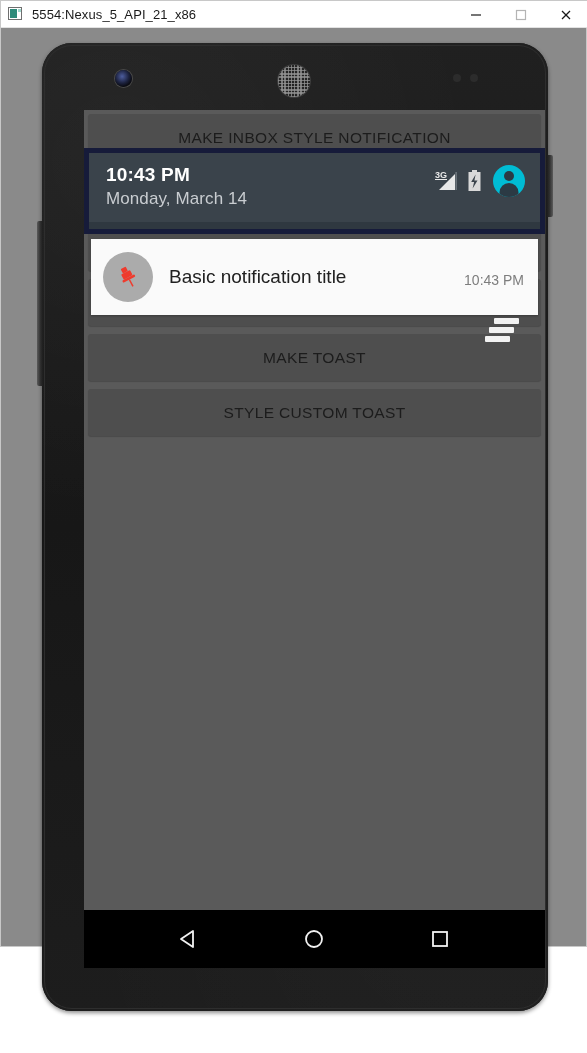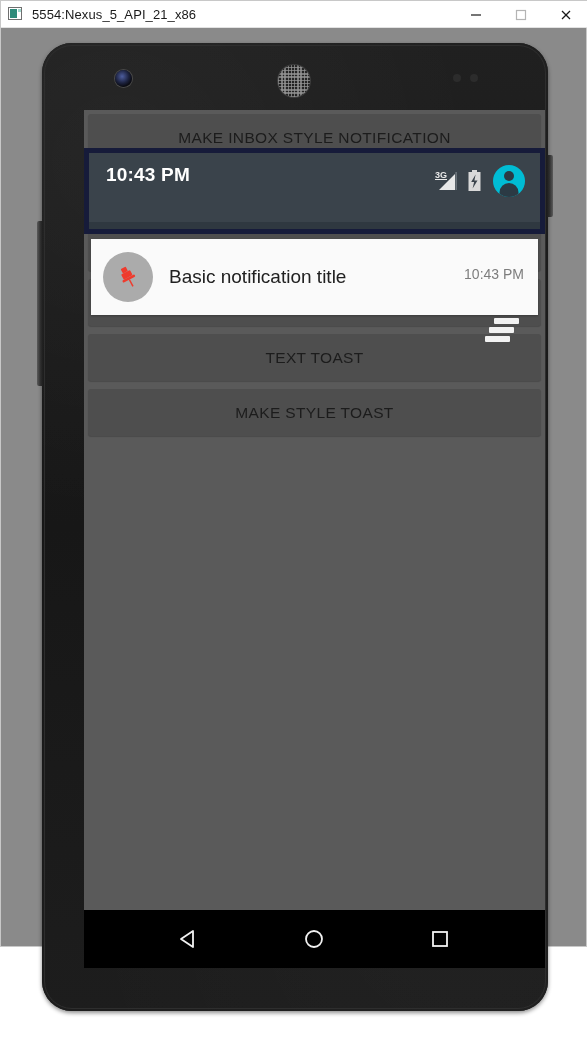--- a/index.html
+++ b/index.html
@@ -336,21 +336,21 @@
     display: flex;
     align-items: center;
     justify-content: center;
   }
   #notification-text-block {
     flex: 1 1 auto;
     min-width: 0;
   }
   #notification-title-row {
     display: flex;
-    align-items: flex-start;
+    align-items: flex-end;
   }
   #notification-title {
     flex: 1 1 auto;
     font-size: 19px;
     color: #212121;
     white-space: nowrap;
     overflow: hidden;
   }
   #notification-time {
     font-size: 14px;
@@ -440,39 +440,40 @@
           <div class="app-button">
             <span>MAKE BIG TEXT STYLE NOTIFICATION</span>
           </div>
           <div class="app-button">
             <span>MAKE BIG PICTURE STYLE NOTIFICATION</span>
           </div>
           <div class="app-button">
             <span>MAKE CUSTOM NOTIFICATION</span>
           </div>
           <div class="app-button">
-            <span>TEXT TOAST</span>
+            <span>MAKE TOAST</span>
           </div>
           <div class="app-button">
-            <span>MAKE STYLE TOAST</span>
+            <span>STYLE CUSTOM TOAST</span>
           </div>
         </div>
       </div>
 
       <div id="inbox-style-icon">
         <i></i>
           <i></i>
           <i></i>
       </div>
 
       <div id="notification-shade">
 
         <div id="status-panel-wrap">
           <div id="status-panel">
             <div id="status-clock">10:43 PM</div>
+            <div id="status-date">Monday, March 14</div>
 
             <div id="status-icons">
               <div id="signal-icon">
                 <span id="signal-label">3G</span>
                 <svg width="23" height="20" viewBox="0 0 23 20" style="position:absolute;left:0;top:0;">
                   <polygon points="20,3 20,19 4,19" fill="#e8e8e8"></polygon>
                   <polygon points="21.6,1 21.6,19 20.6,19 20.6,1" fill="#8b9299"></polygon>
                 </svg>
               </div>
 

